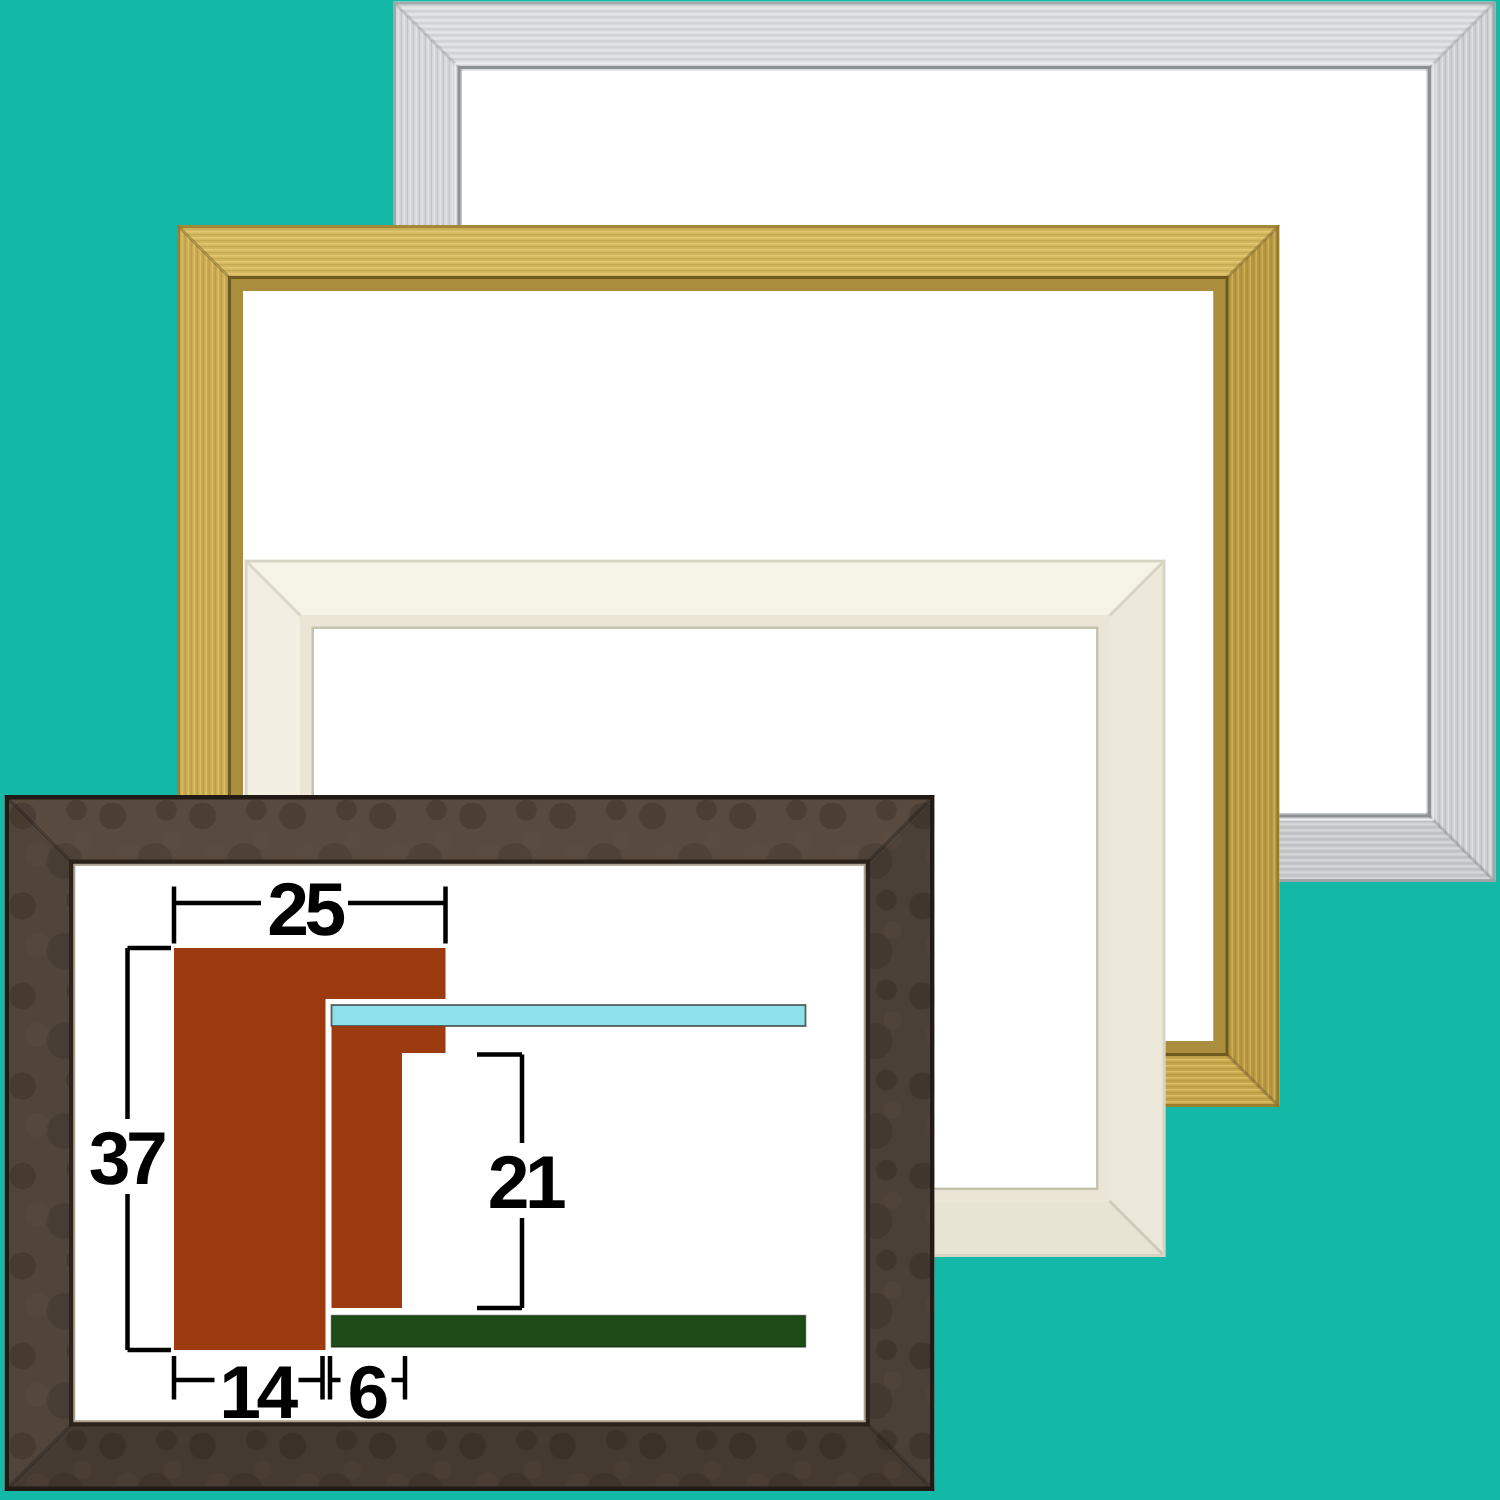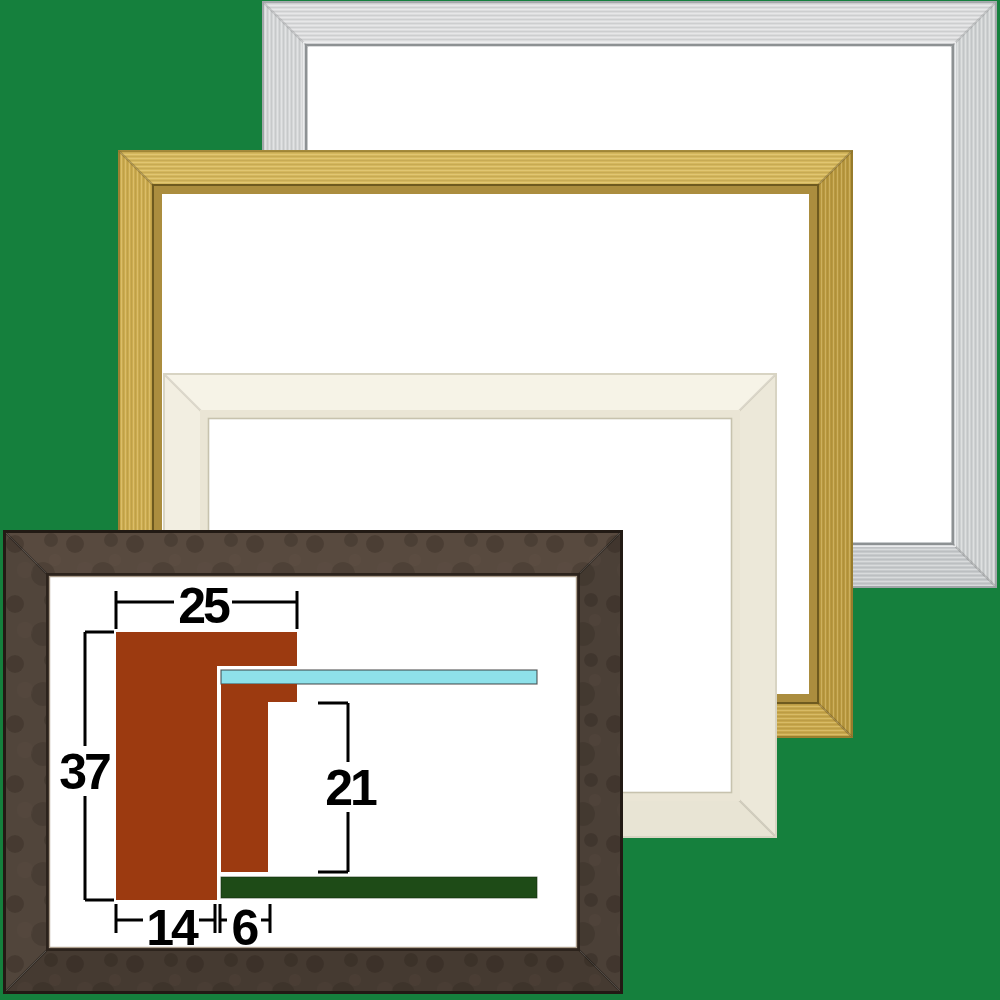--- a/index.html
+++ b/index.html
@@ -1,18 +1,18 @@
 <!DOCTYPE html>
 <html><head>
 <meta charset="utf-8">
 <style>
   html,body{margin:0;padding:0;background:#ffffff;}
   .stage{
     position:relative;width:1000px;height:1000px;overflow:hidden;
-    background:#15803d;font-family:"Liberation Sans", sans-serif;
+    background:#14b8a6;font-family:"Liberation Sans", sans-serif;
   }
   .frame{position:absolute;display:block;}
   .diagram{position:absolute;left:0;top:0;pointer-events:none;}
   .dim-text{
     font-family:"Liberation Sans", sans-serif;
     font-weight:bold;font-size:50px;letter-spacing:-3px;fill:#000;
   }
   .dim-lines{stroke:#000;stroke-width:3;fill:none;}
 </style>
 </head>

